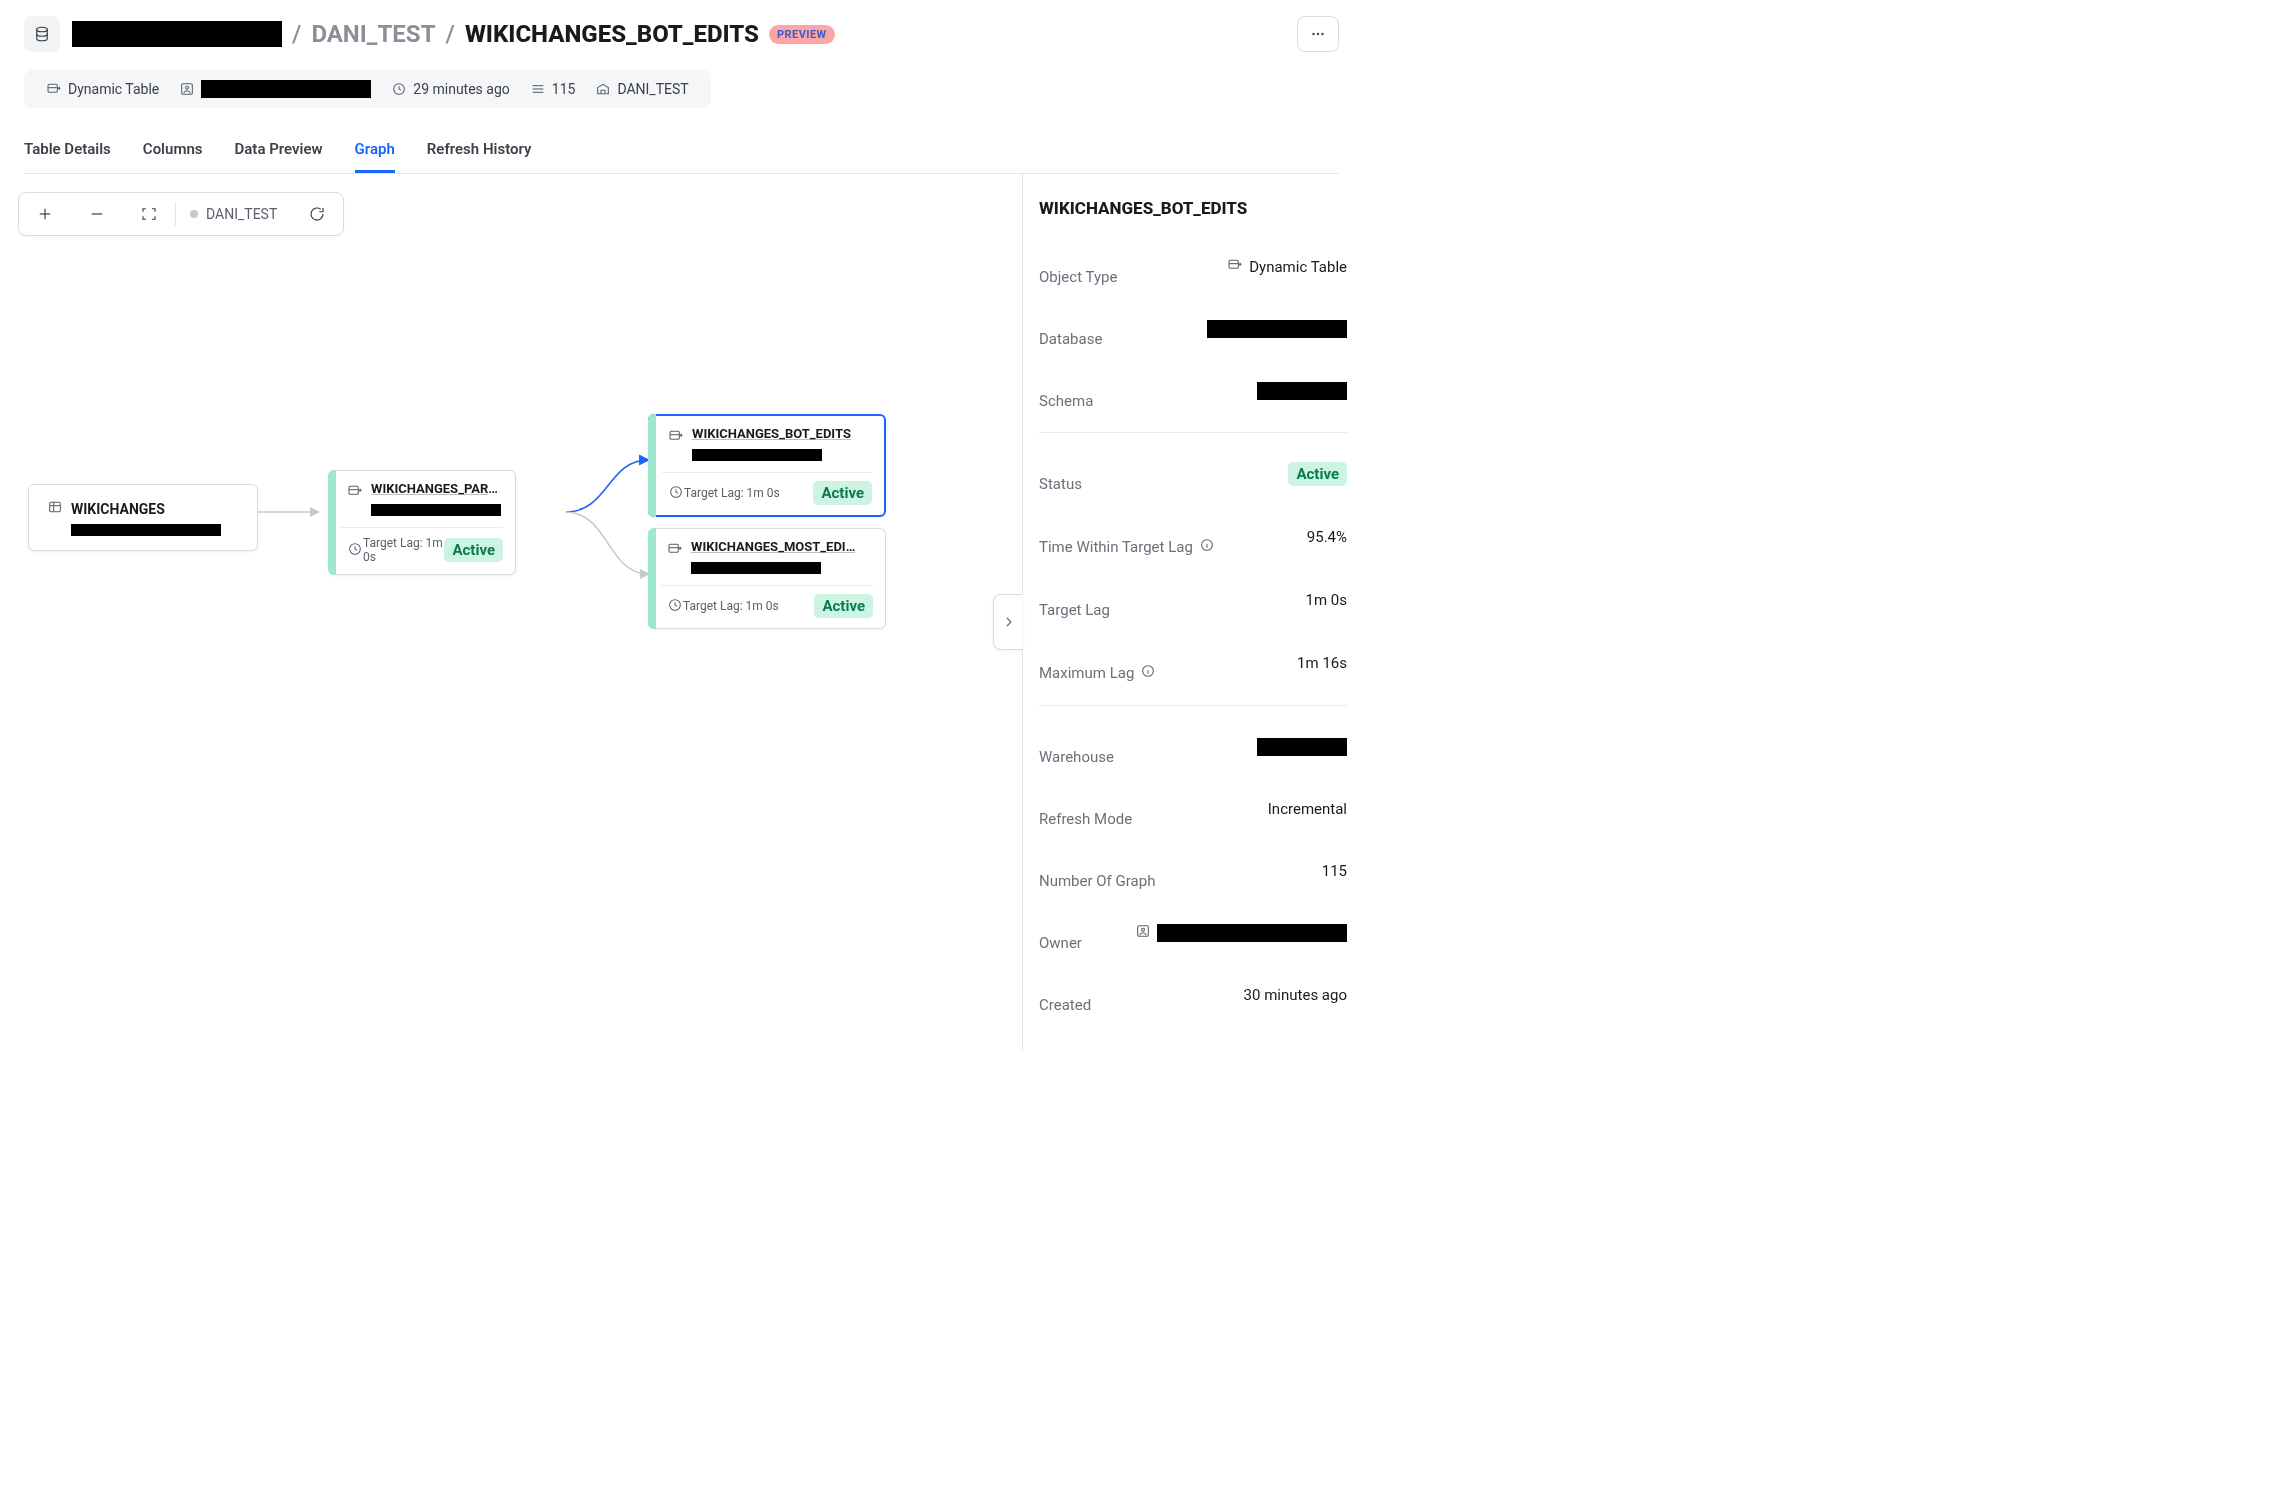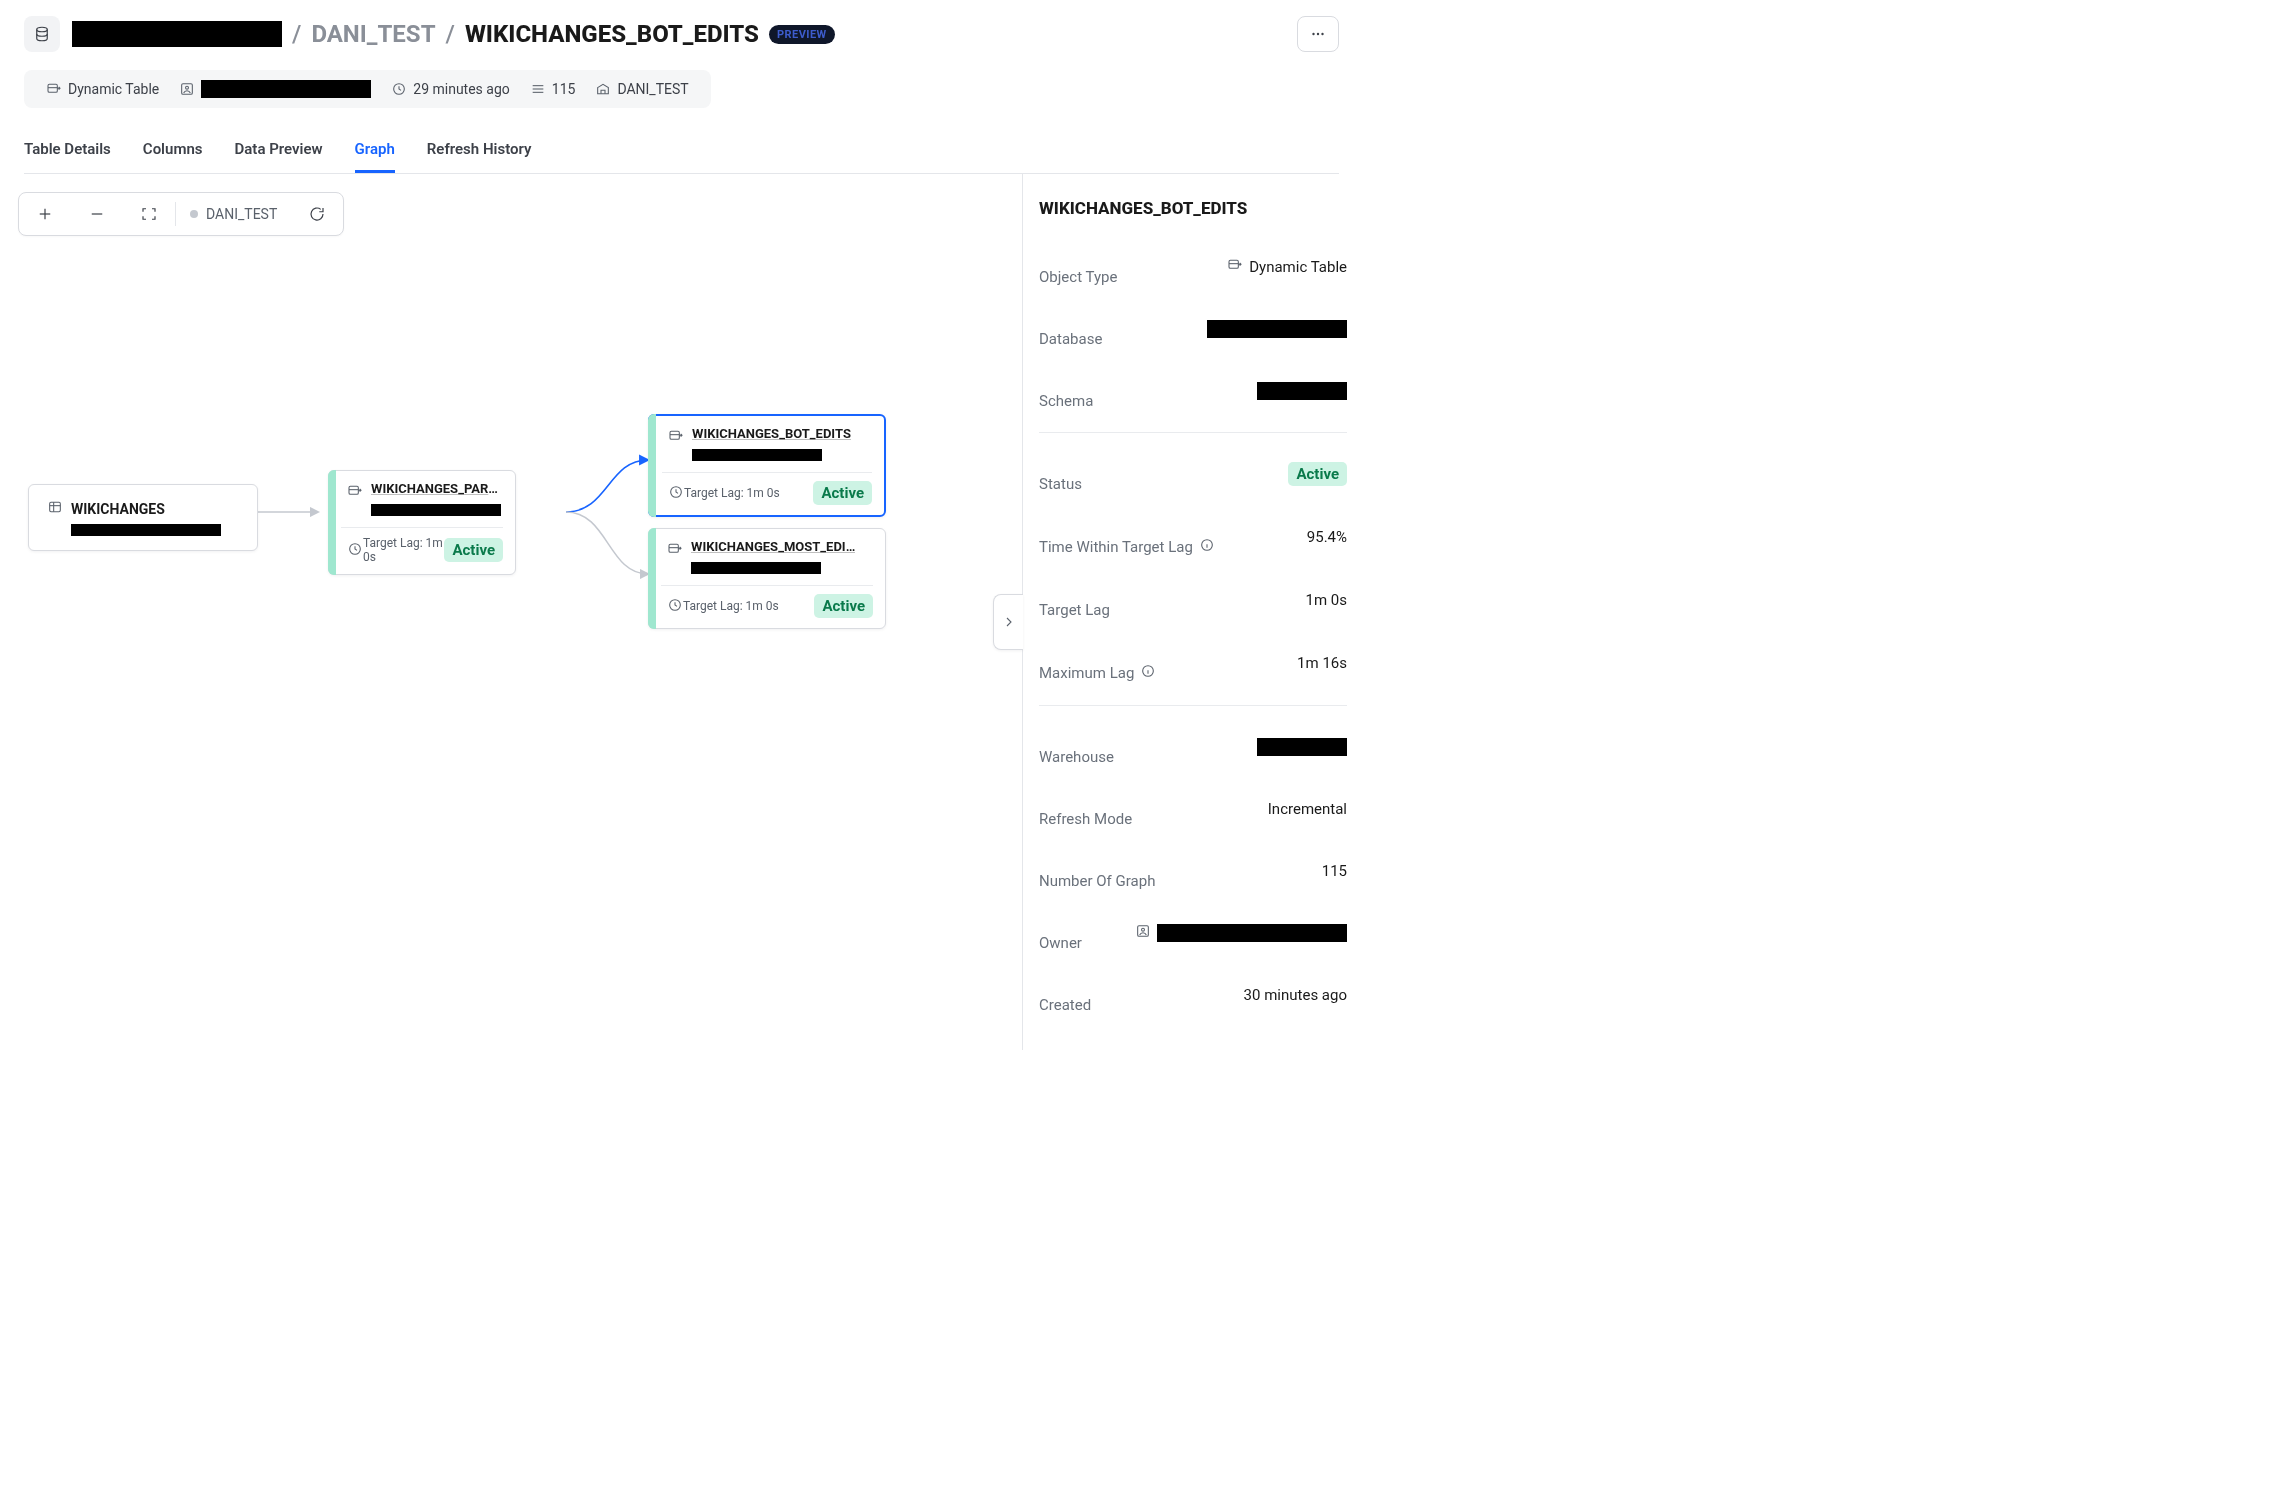--- a/index.html
+++ b/index.html
@@ -28,21 +28,21 @@
   .breadcrumb {
     display: flex; align-items: center; gap: 10px;
     font-size: 24px; font-weight: 700;
   }
   .breadcrumb .sep { color: #8a8f98; font-weight: 500; }
   .breadcrumb .seg-db { display:inline-block; width: 210px; height: 26px; background:#000; }
   .breadcrumb .seg-schema { color: #8a8f98; font-weight: 700; }
   .breadcrumb .seg-table { color: #1a1a1a; font-weight: 800; }
   .preview-pill {
     font-size: 11px; font-weight: 700; letter-spacing: .04em;
-    background: #0f172a; color: #3d5ccc;
+    background: #fca5a5; color: #3d5ccc;
     padding: 3px 8px; border-radius: 10px;
   }
   .header-spacer { flex: 1; }
   .more-btn {
     width: 42px; height: 36px; border: 1px solid #d9dbe0; border-radius: 8px;
     display:flex; align-items:center; justify-content:center;
     background:#fff;
   }
 
   

